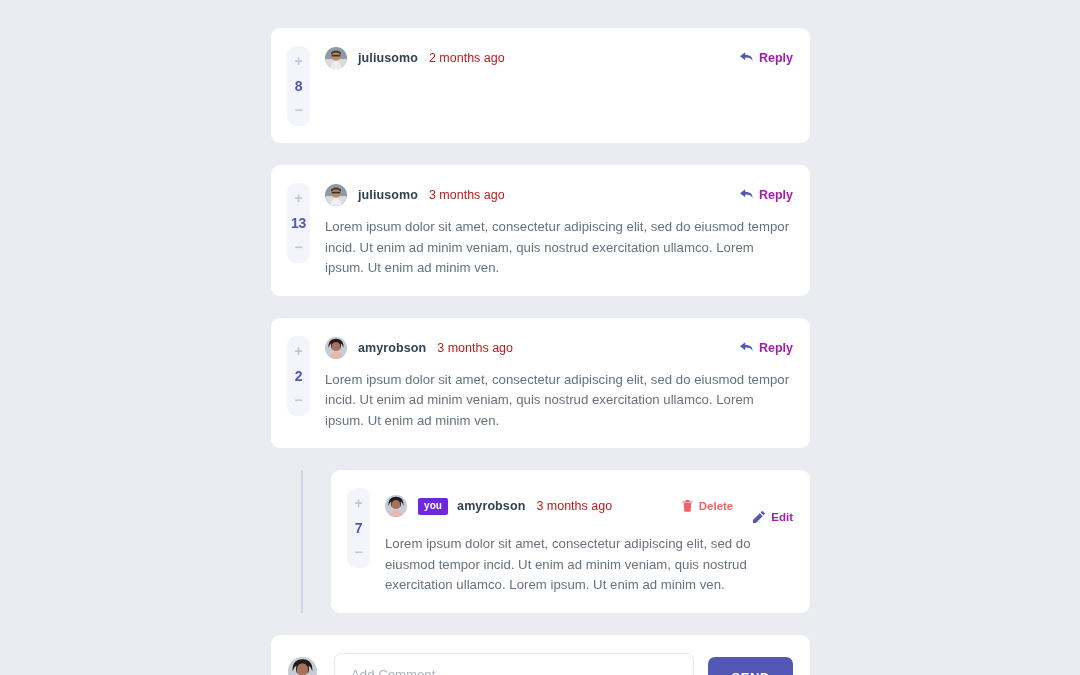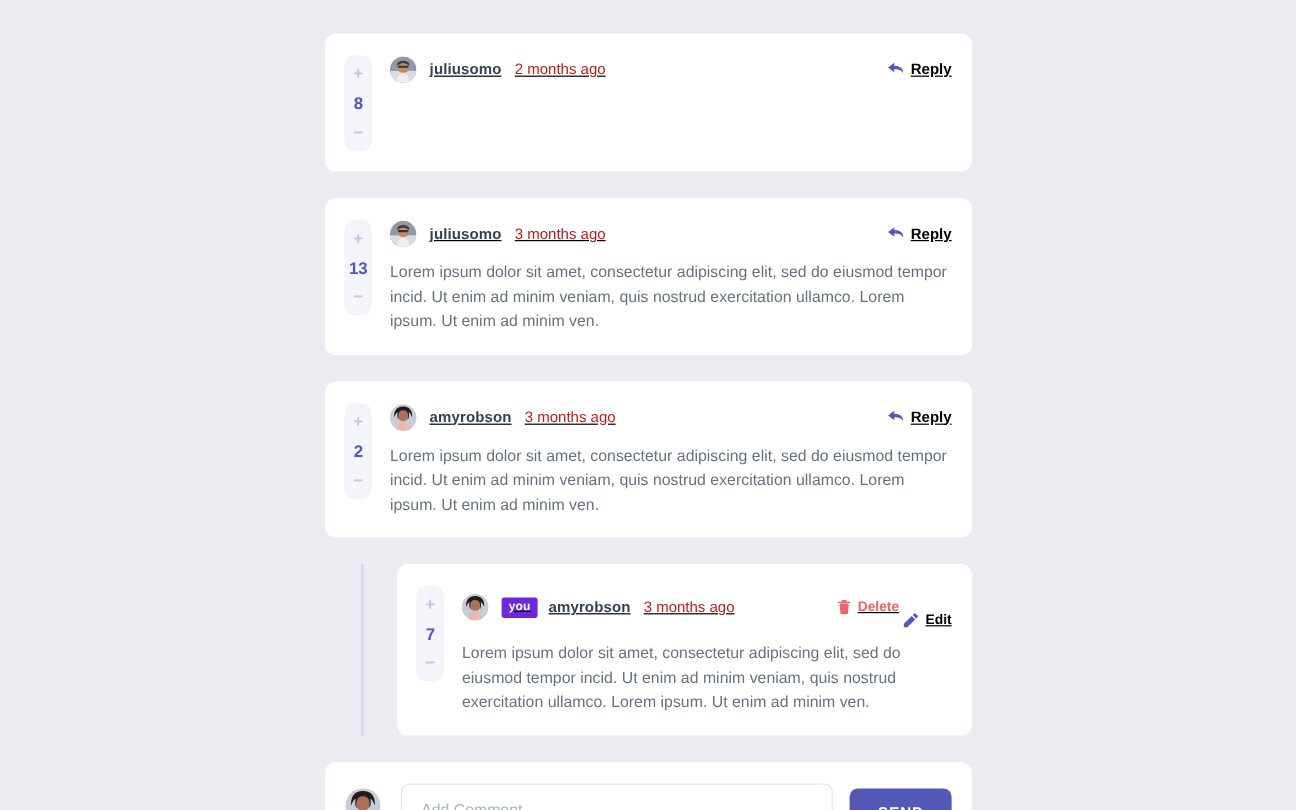--- a/index.html
+++ b/index.html
@@ -70,21 +70,20 @@
     letter-spacing: -0.2px;
   }
 
   
   .body { flex: 1; min-width: 0; padding-top: 2px; }
 
   .head {
     display: flex;
     align-items: center;
     margin-bottom: 11px;
-    text-decoration: underline;
   }
 
   .avatar {
     width: 22px;
     height: 22px;
     border-radius: 50%;
     overflow: hidden;
     margin-right: 11px;
     flex: none;
     background: #c9ccd6;
@@ -115,26 +114,26 @@
   }
 
   .spacer { flex: 1; }
 
   
   .action {
     display: flex;
     align-items: center;
     font-weight: 700;
     font-size: 12.5px;
-    color: #000000;
+    color: #a21caf;
     cursor: pointer;
     white-space: nowrap;
   }
   .action svg { display: block; margin-right: 6px; }
-  .action.delete { color: #ed6468; margin-right: 4px; font-size: 11.5px; }
+  .action.delete { color: #ed6468; margin-right: 20px; font-size: 11.5px; }
   .action.edit { font-size: 11.5px; margin-top: 22px; }
 
   
   .text {
     font-size: 13.2px;
     line-height: 20.5px;
     color: #67727e;
     letter-spacing: 0.02px;
   }
   .mention { color: #5357b6; font-weight: 700; }

